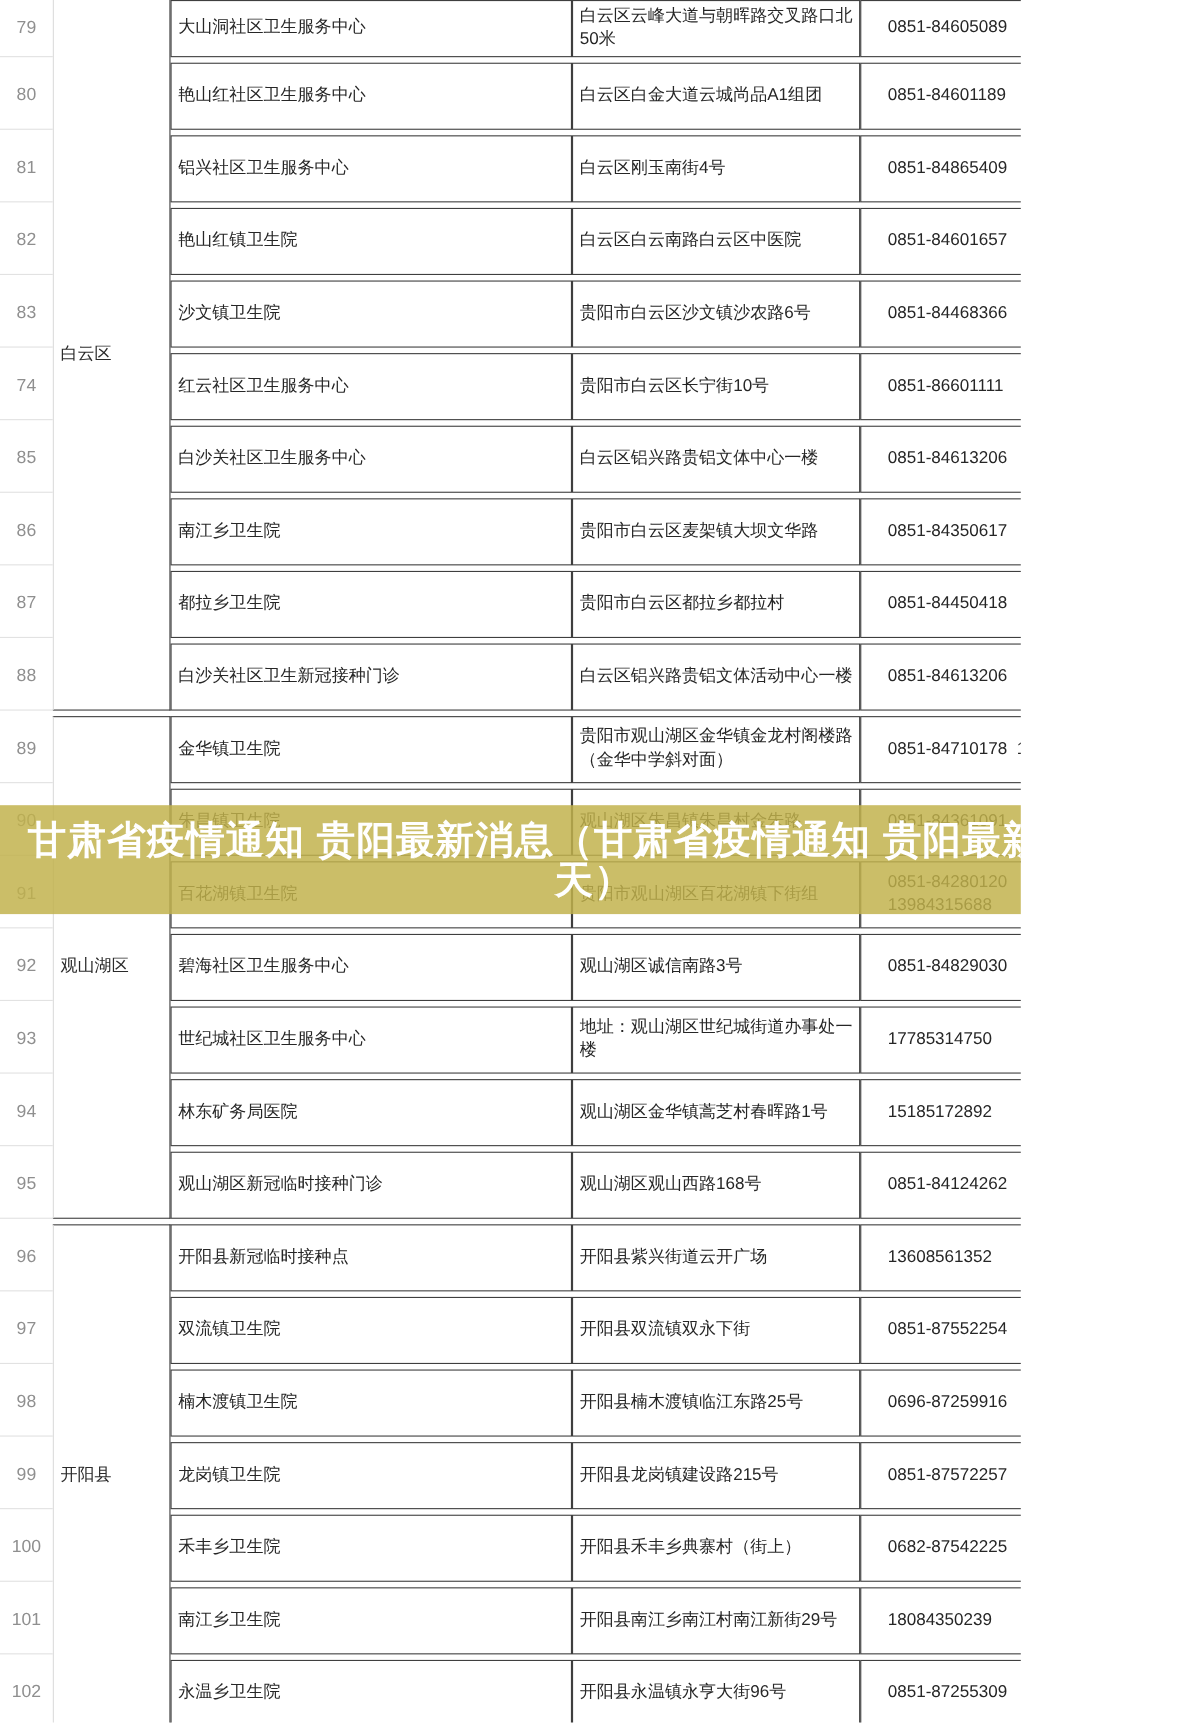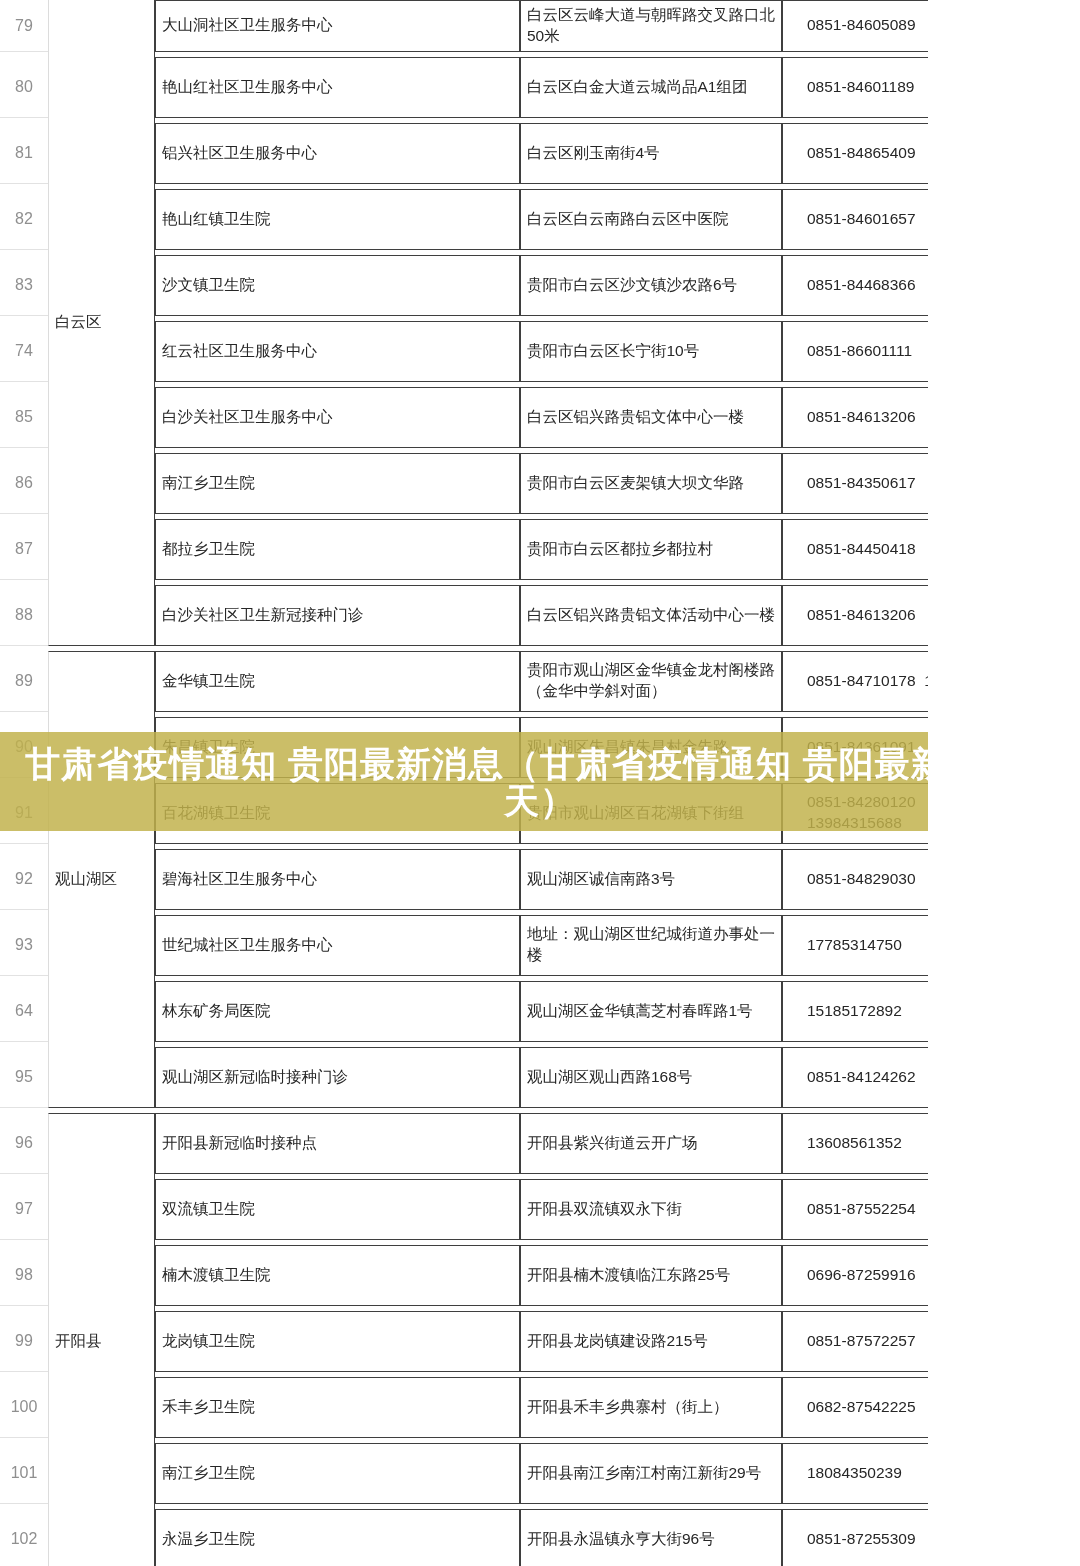--- a/index.html
+++ b/index.html
@@ -183,21 +183,21 @@
           <td class="strip"></td>
         </tr>
         <tr>
           <td class="num">93</td>
           <td class="name">世纪城社区卫生服务中心</td>
           <td class="addr">地址：观山湖区世纪城街道办事处一楼</td>
           <td class="phone">17785314750</td>
           <td class="strip"></td>
         </tr>
         <tr>
-          <td class="num">64</td>
+          <td class="num">94</td>
           <td class="name">林东矿务局医院</td>
           <td class="addr">观山湖区金华镇蒿芝村春晖路1号</td>
           <td class="phone">15185172892</td>
           <td class="strip"></td>
         </tr>
         <tr>
           <td class="num">95</td>
           <td class="name">观山湖区新冠临时接种门诊</td>
           <td class="addr">观山湖区观山西路168号</td>
           <td class="phone">0851-84124262</td>

